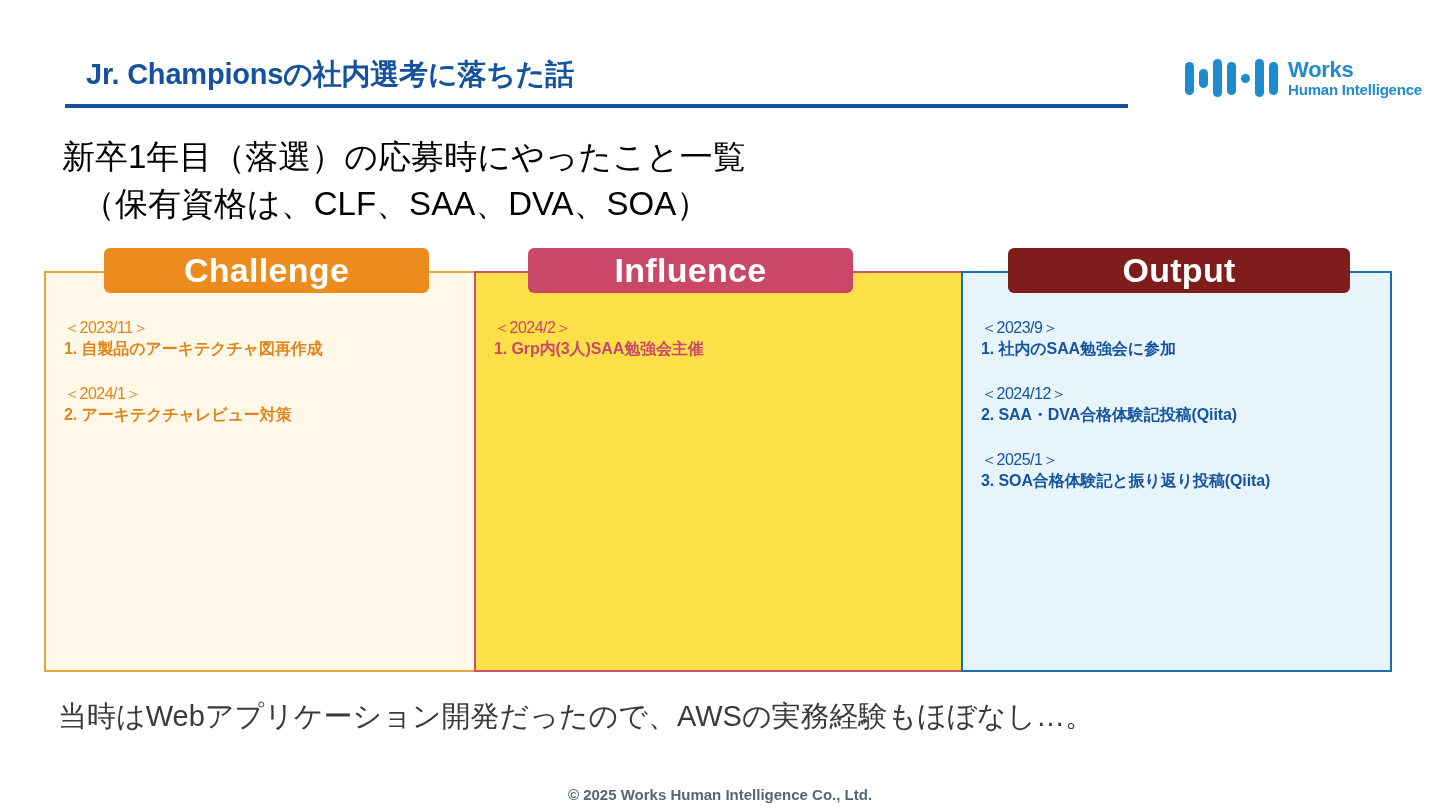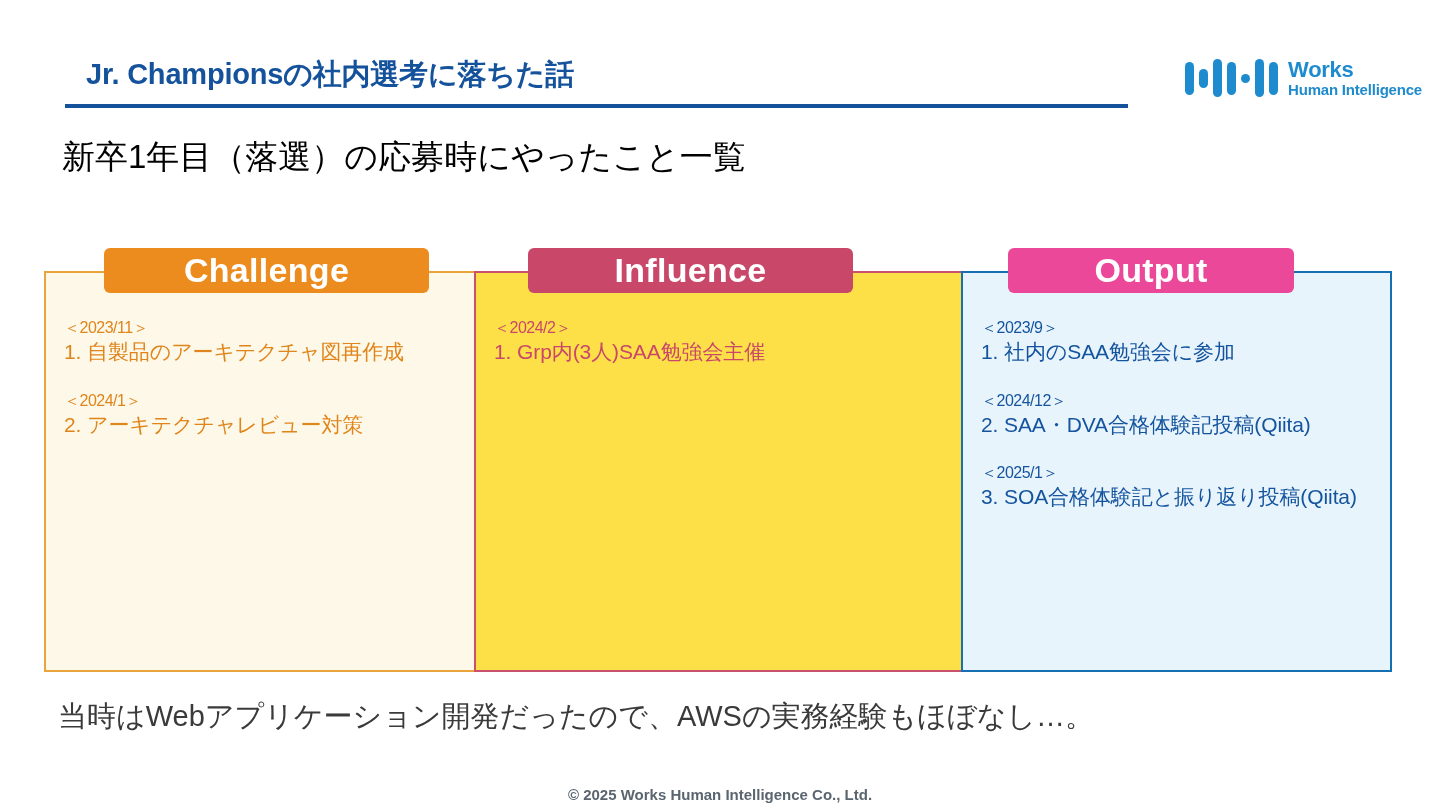--- a/index.html
+++ b/index.html
@@ -145,40 +145,40 @@
     width: 325px;
     background: #EC8B1E;
   }
   .hdr-influence {
     left: 52px;
     width: 325px;
     background: #C9486A;
   }
   .hdr-output {
     left: 45px;
-    width: 286px;
-    background: #ec4899;
+    width: 342px;
+    background: #7f1d1d;
   }
 
   .col-body {
     position: relative;
     padding: 45px 14px 0 18px;
     z-index: 1;
   }
   .entry { margin-bottom: 24px; }
   .entry:last-child { margin-bottom: 0; }
   .entry-date {
     font-size: 16px;
     font-weight: normal;
     line-height: 1.25;
     letter-spacing: -0.5px;
   }
   .entry-text {
-    font-size: 21px;
-    font-weight: normal;
+    font-size: 16px;
+    font-weight: bold;
     line-height: 1.36;
     padding-left: 22px;
     text-indent: -22px;
     letter-spacing: -0.1px;
   }
   .col-challenge .entry-date, .col-challenge .entry-text { color: #E0851C; }
   .col-influence .entry-date, .col-influence .entry-text { color: #C9486A; }
   .col-output   .entry-date, .col-output   .entry-text   { color: #14549E; }
 
   
@@ -218,20 +218,21 @@
       <i class="lb7"></i>
   </div>
   <div class="logo-text">
     <span class="l1">Works</span>
     <span class="l2">Human Intelligence</span>
   </div>
 </div>
 
 <div class="subtitle">
   <span class="line1">新卒1年目（落選）の応募時にやったこと一覧</span>
+  <span class="line2">（保有資格は、CLF、SAA、DVA、SOA）</span>
 </div>
 
 <div class="columns">
 
   <div class="col col-challenge">
     <div class="col-header hdr-challenge">Challenge</div>
     <div class="col-body">
       <div class="entry">
         <div class="entry-date">＜2023/11＞</div>
         <div class="entry-text">1. 自製品のアーキテクチャ図再作成</div>

